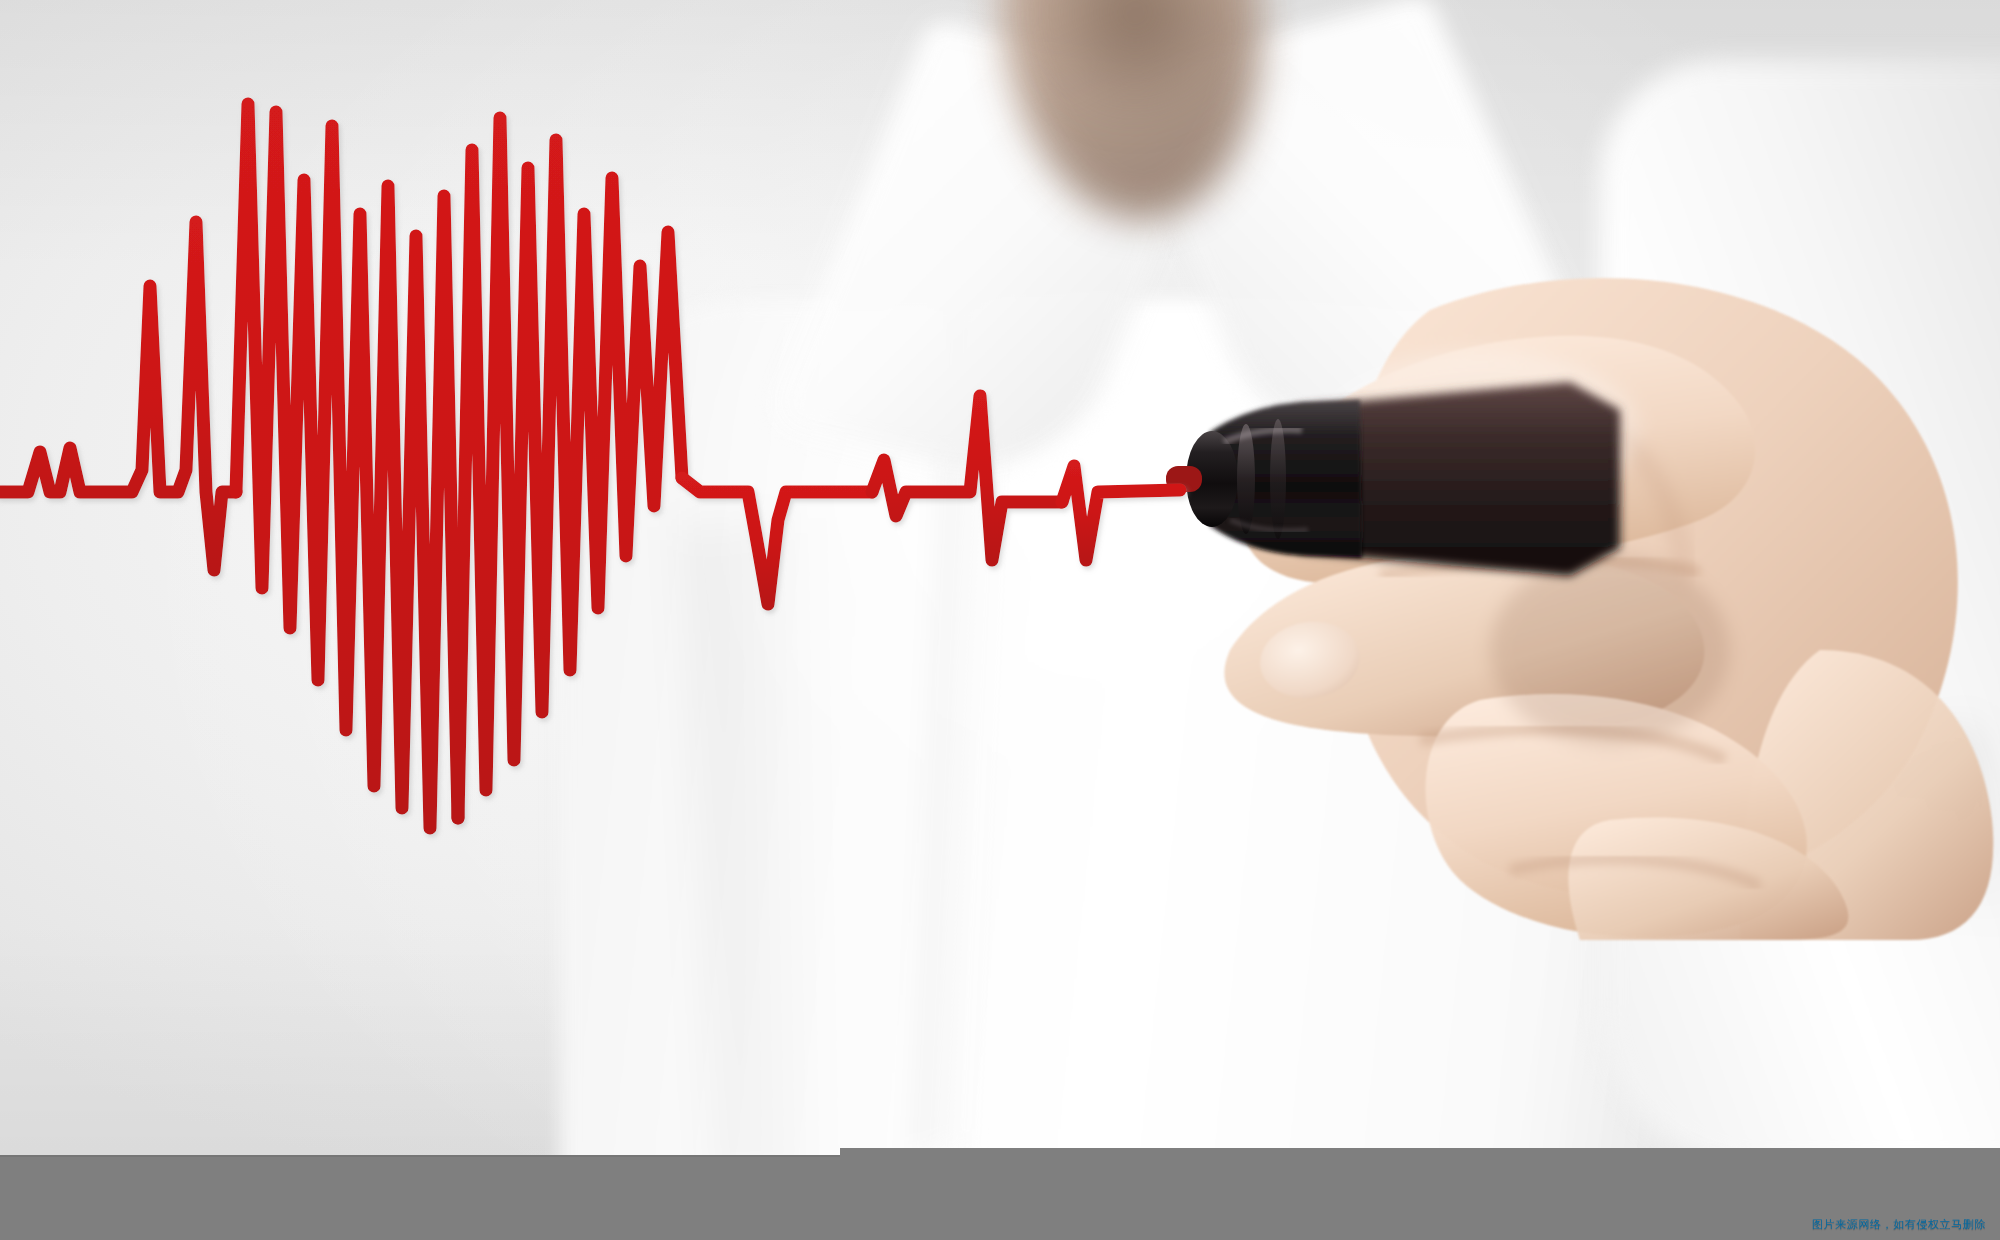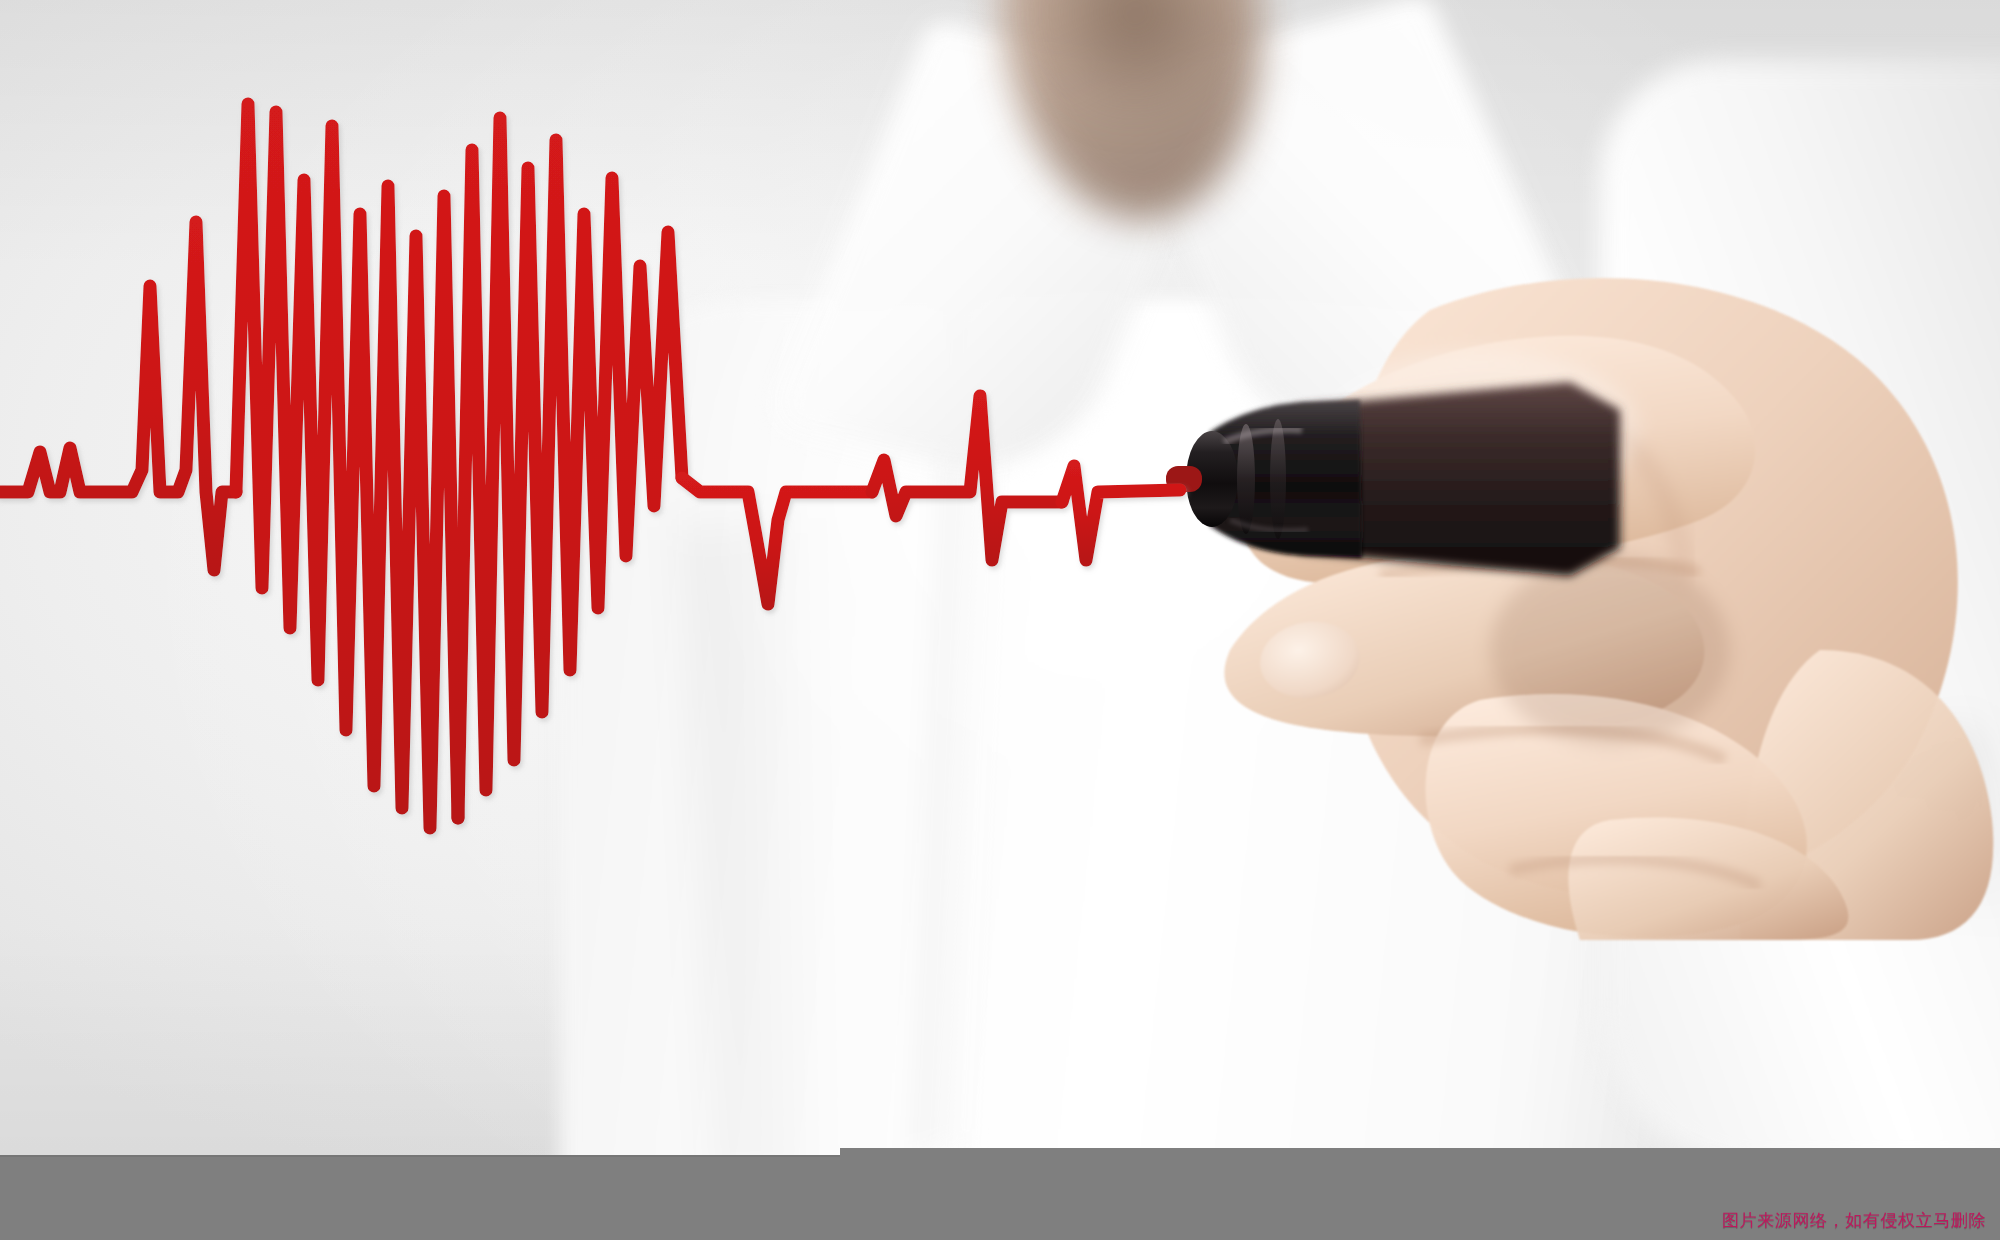--- a/index.html
+++ b/index.html
@@ -108,21 +108,21 @@
   .gray-left{
     position:absolute; left:0; bottom:0; width:840px; height:85px;
     background:#7f7f7f; border-top:2px solid #767676;
   }
   .gray-right{
     position:absolute; left:840px; bottom:0; width:1160px; height:92px;
     background:#7f7f7f;
   }
   .watermark{
     position:absolute; right:14px; bottom:8px;
-    font-size:17px; letter-spacing:.6px; color:#be185d;
+    font-size:11px; letter-spacing:.6px; color:#0369a1;
     font-family:Liberation Serif, serif; white-space:nowrap;
     text-shadow:0 1px 1px rgba(0,0,0,.22);
   }
 </style>
 </head>
 <body>
 
 <div id="stage">
 
   <div class="bg-base"></div>

